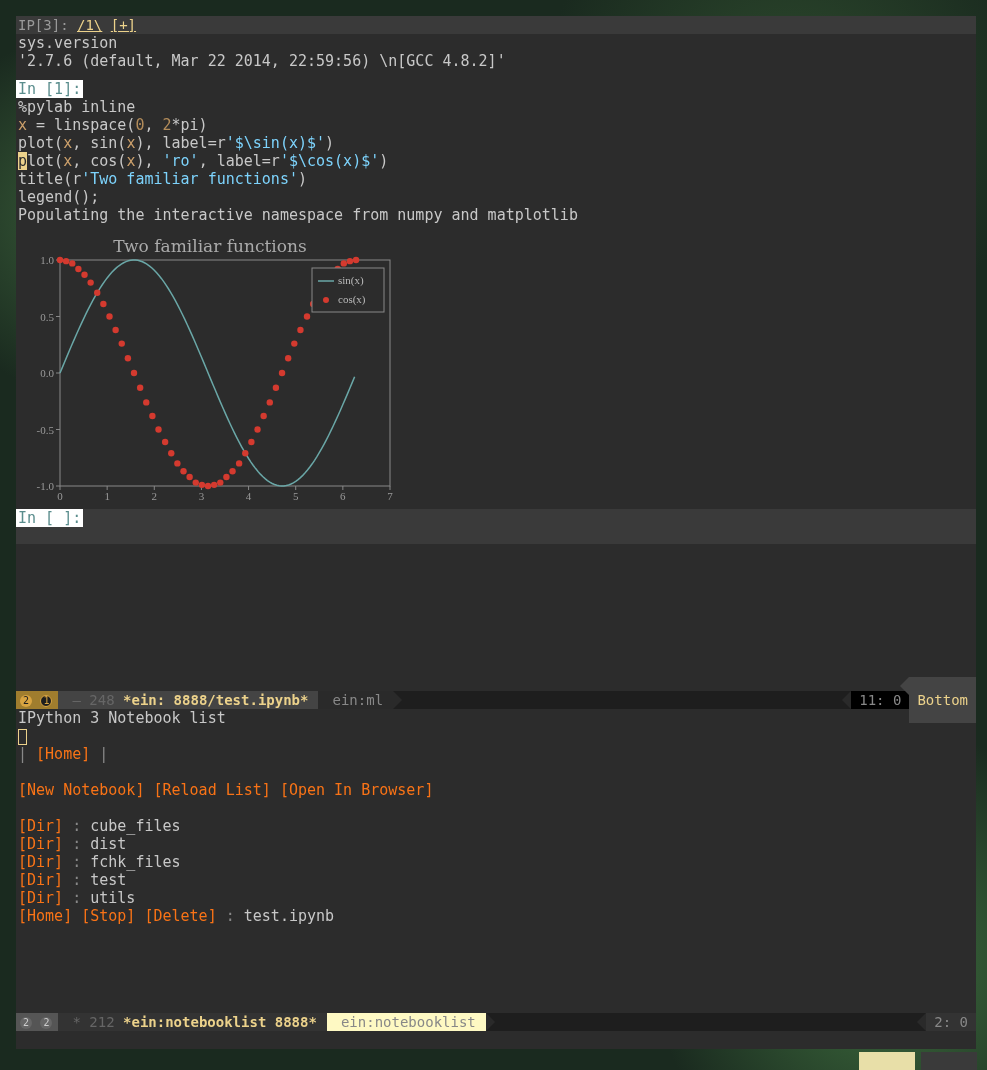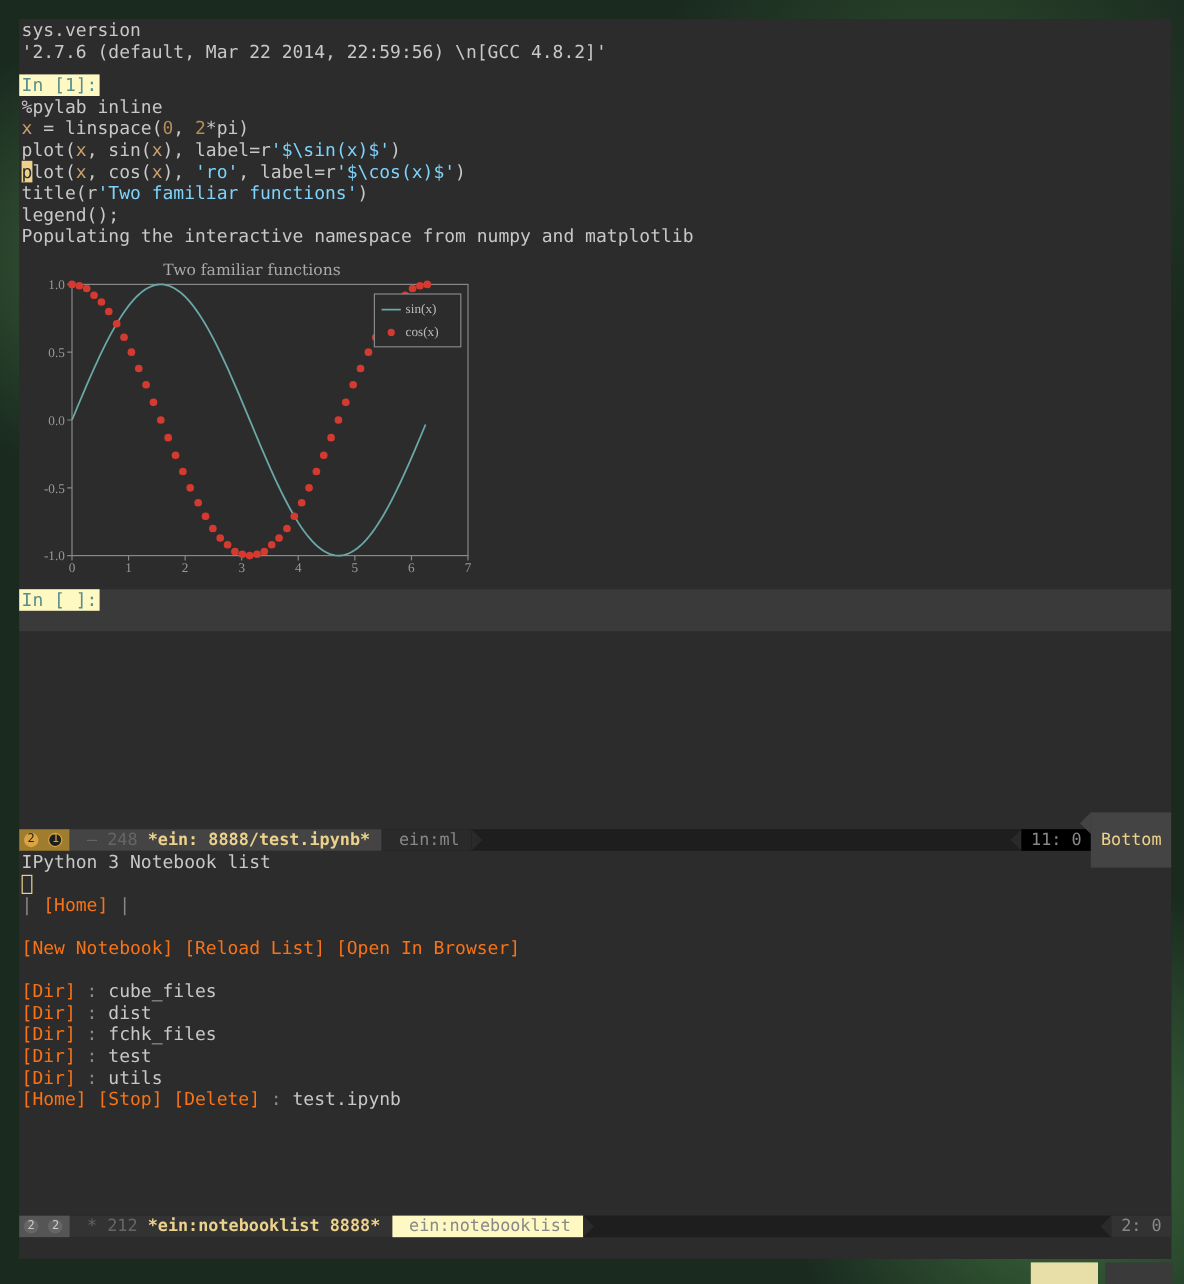--- a/index.html
+++ b/index.html
@@ -38,21 +38,21 @@
   font-size: 14px;
 }
 .topbar .b { color: #ecd28b; }
 .topbar .u { text-decoration: underline; }
 .output-area {
   background: #2c2c2c;
   padding: 0 0 4px 0;
 }
 .in-prompt {
   display: inline-block;
-  background: #fef9c3;
+  background: #ffffff;
   color: #5a8d8d;
   padding: 0 2px;
 }
 .code-line { white-space: pre; padding-left: 2px; line-height: 18px; }
 .num { color: #b38c5a; }
 .var { color: #cca06b; }
 .str { color: #7dd3fc; }
 .cursor-box {
   background: #ecd28b;
   color: #2c2c2c;
@@ -61,21 +61,21 @@
 .output-text { color: #c8c8c8; white-space: pre; padding-left: 2px; line-height: 18px; }
 .chart {
   margin: 10px 0 10px 4px;
   width: 380px;
   height: 265px;
   background: #2c2c2c;
   position: relative;
 }
 .chart-title {
   text-align: center;
-  font-size: 13px;
+  font-size: 17px;
   color: #aaa;
   font-family: "DejaVu Serif", serif;
   padding-top: 2px;
 }
 .chart svg { display: block; }
 .empty-cell-bar {
   background: #3a3a3a;
   height: 18px;
   line-height: 18px;
 }
@@ -206,20 +206,25 @@
 .taskbar-stub span:last-child { background: #3a3a3a; }
 .ml-gray-name { color: #ecd28b; font-weight: bold; }
 .ml-muted { color: #666; }
 </style>
 </head>
 <body>
 
 <div class="window">
 
   <div class="pane-top">
+    <div class="topbar">
+      <span>IP[3]:</span>
+      <span class="b u">/1\</span>
+      <span class="b u">[+]</span>
+    </div>
 
     <div class="output-area">
       <div class="code-line">sys.version</div>
       <div class="output-text">'2.7.6 (default, Mar 22 2014, 22:59:56) \n[GCC 4.8.2]'</div>
     </div>
 
     <div style="height:6px"></div>
 
     <div>
       <span class="in-prompt">In [1]:</span>

